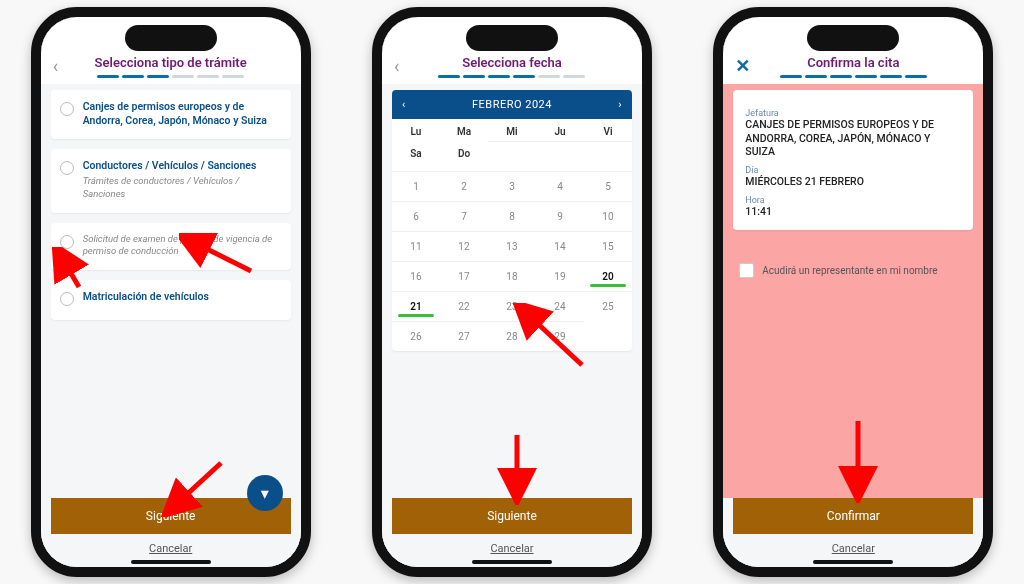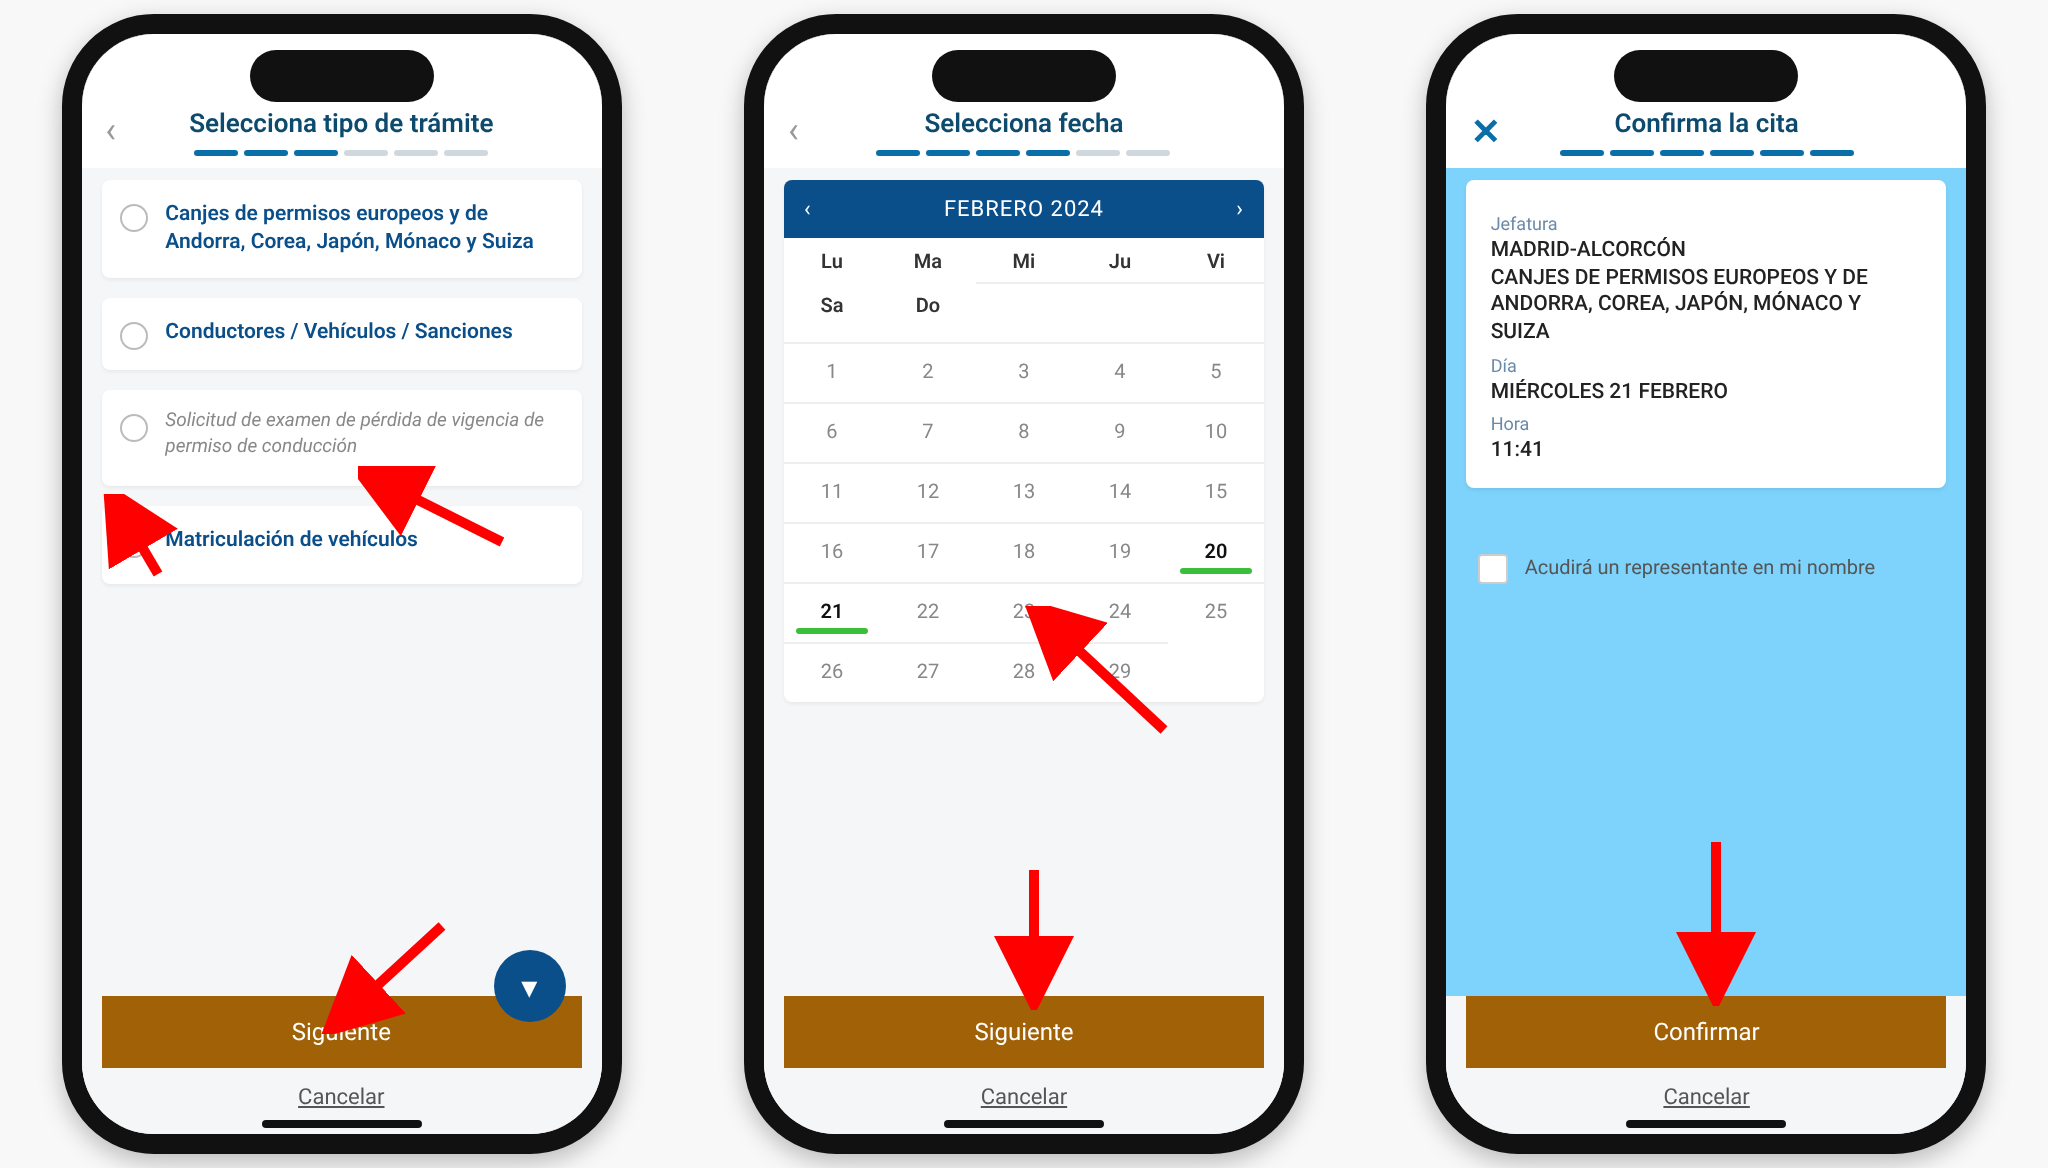--- a/index.html
+++ b/index.html
@@ -67,21 +67,21 @@
     position: absolute;
     left: 12px;
     top: 38px;
     font-size: 18px;
     color: #0a6ea8;
     font-weight: bold;
   }
   .title {
     font-size: 13px;
     font-weight: 600;
-    color: #0c4a6e;
+    color: #701a75;
   }
   .progress {
     display: flex;
     justify-content: center;
     gap: 3px;
     margin-top: 5px;
   }
   .progress span {
     width: 22px;
     height: 3px;
@@ -245,20 +245,21 @@
         </div>
       </div>
       <div class="content">
         <div class="card">
           <div class="radio"></div>
           <div class="card-title">Canjes de permisos europeos y de Andorra, Corea, Japón, Mónaco y Suiza</div>
         </div>
         <div class="card">
           <div class="radio"></div>
           <div class="card-title">Conductores / Vehículos / Sanciones</div>
+          <div class="card-desc">Trámites de conductores / Vehículos / Sanciones</div>
         </div>
         <div class="card">
           <div class="radio"></div>
           <div class="card-desc">Solicitud de examen de pérdida de vigencia de permiso de conducción</div>
         </div>
         <div class="card" style="padding-bottom:14px">
           <div class="radio"></div>
           <div class="card-title">Matriculación de vehículos</div>
         </div>
       </div>
@@ -395,24 +396,23 @@
         <div class="title">Confirma la cita</div>
         <div class="progress">
           <span class="active"></span>
             <span class="active"></span>
             <span class="active"></span>
             <span class="active"></span>
             <span class="active"></span>
             <span class="active"></span>
         </div>
       </div>
-      <div class="content" style="background:#7dd3fc">
+      <div class="content" style="background:#fca5a5">
         <div class="confirm-card">
           <div class="cc-label">Jefatura</div>
-          <div class="cc-val">MADRID-ALCORCÓN</div>
           <div class="cc-val">CANJES DE PERMISOS EUROPEOS Y DE ANDORRA, COREA, JAPÓN, MÓNACO Y SUIZA</div>
           <div class="cc-label">Día</div>
           <div class="cc-val">MIÉRCOLES 21 FEBRERO</div>
           <div class="cc-label">Hora</div>
           <div class="cc-val">11:41</div>
         </div>
         <div class="chk-row">
           <div class="chk"></div>
           <span>Acudirá un representante en mi nombre</span>
         </div>

